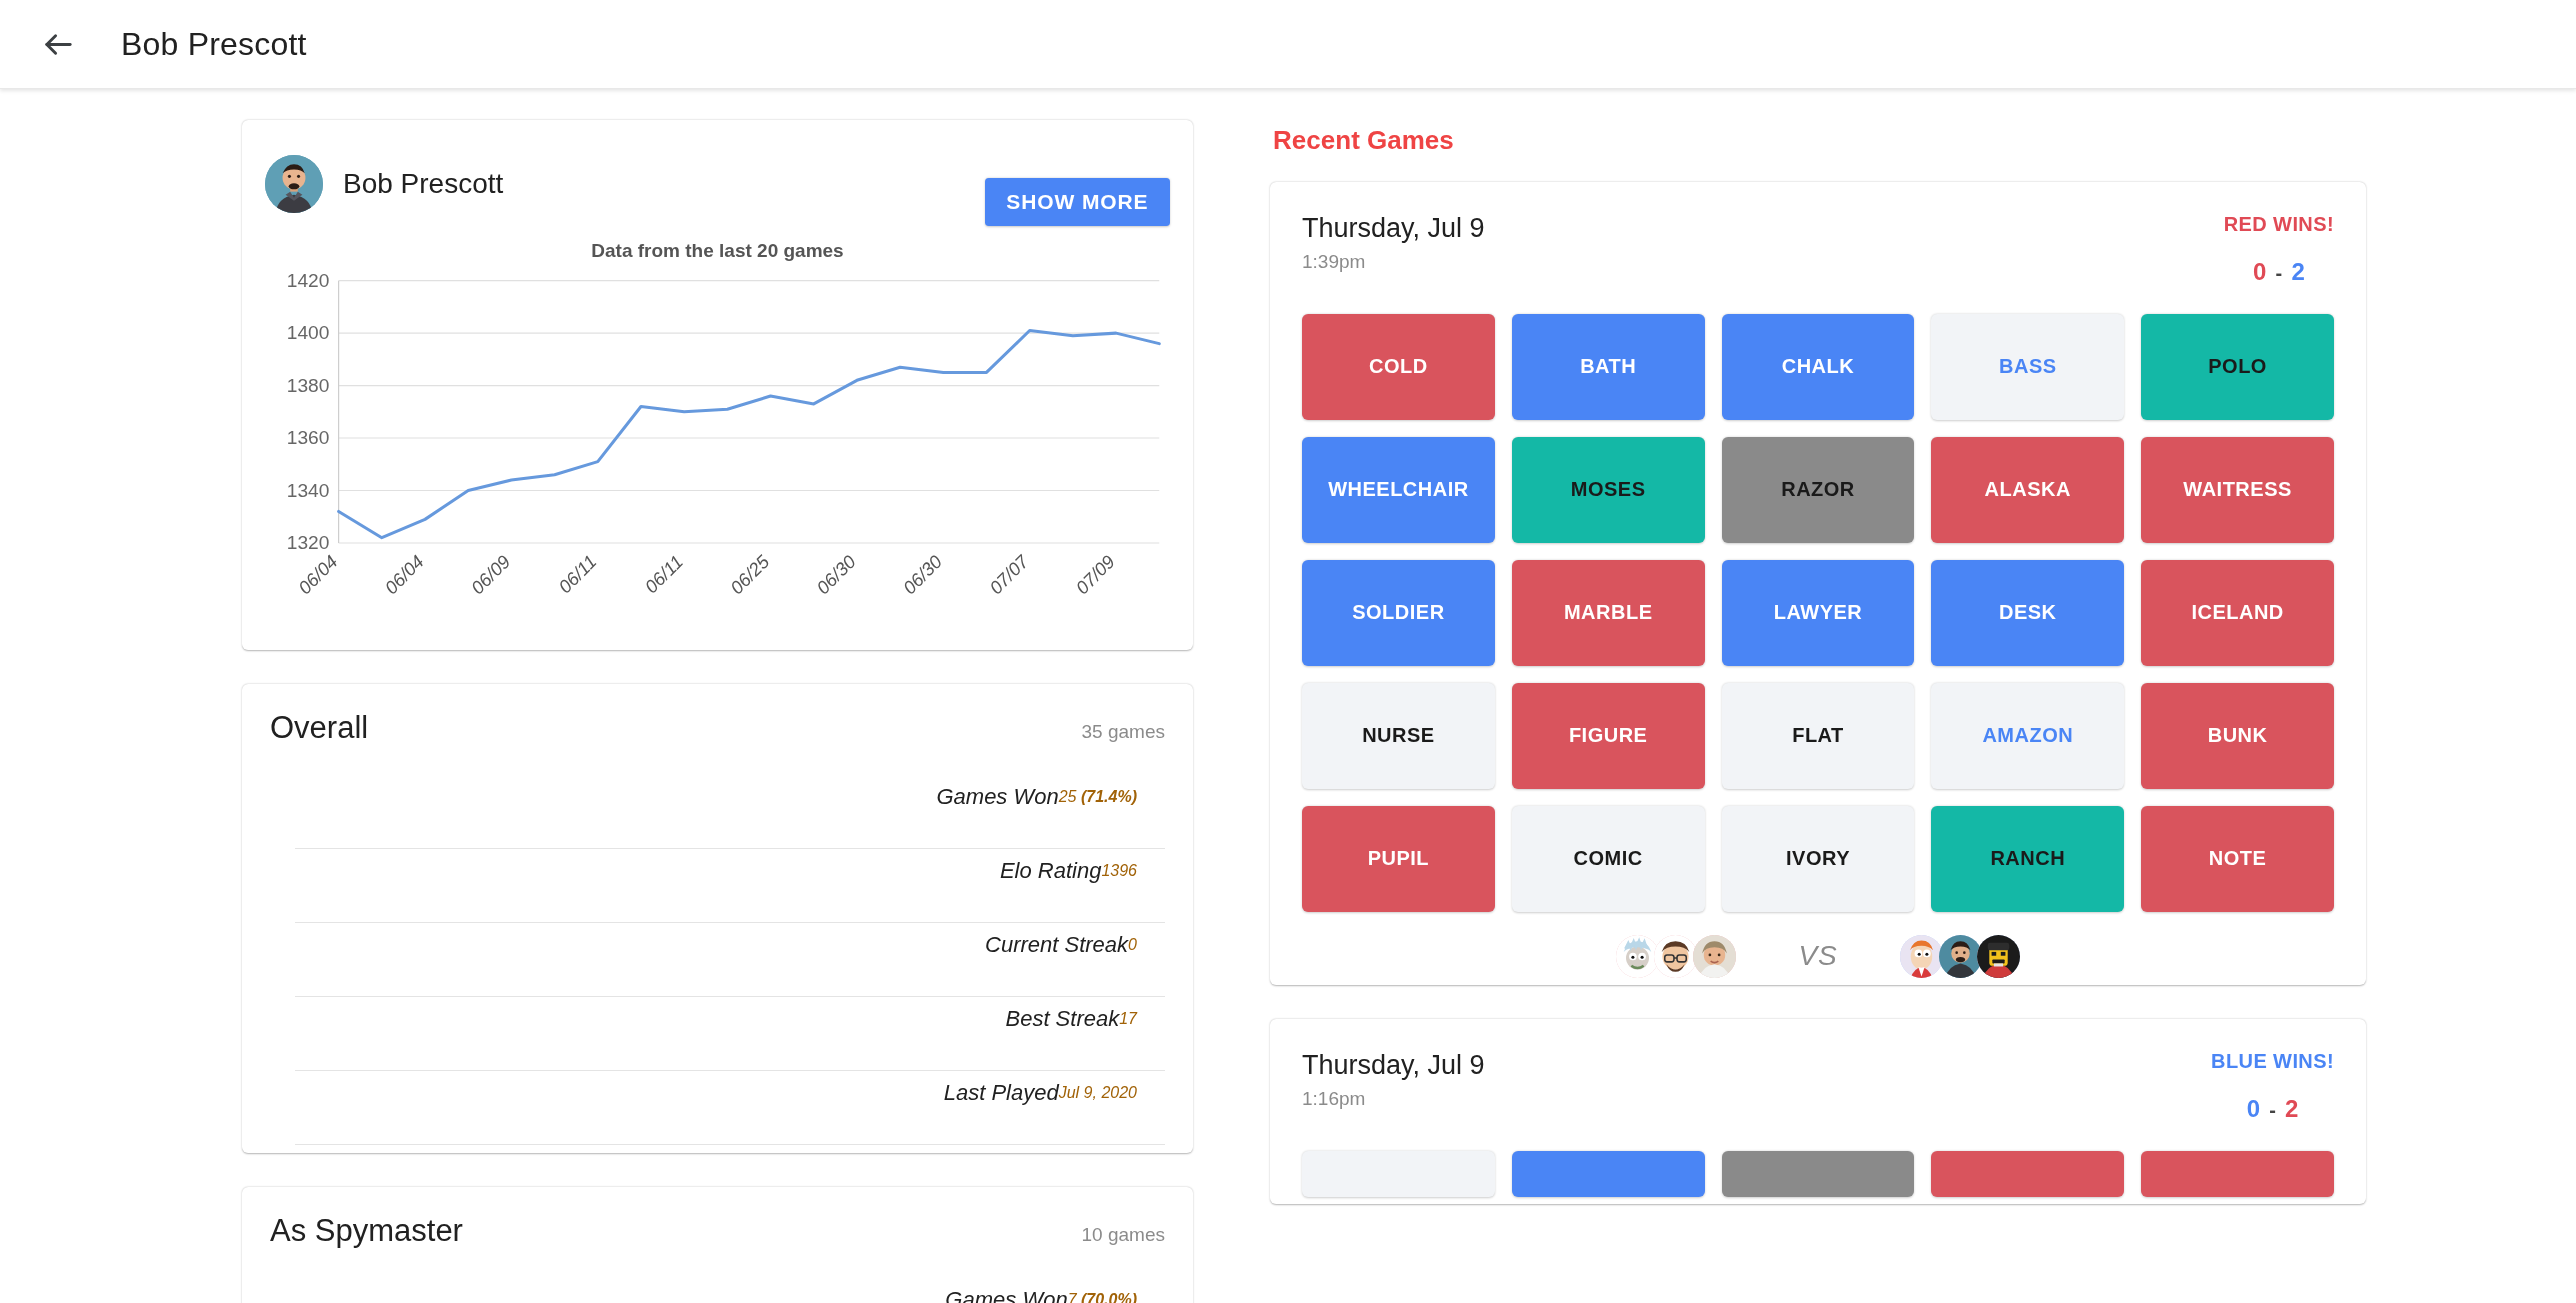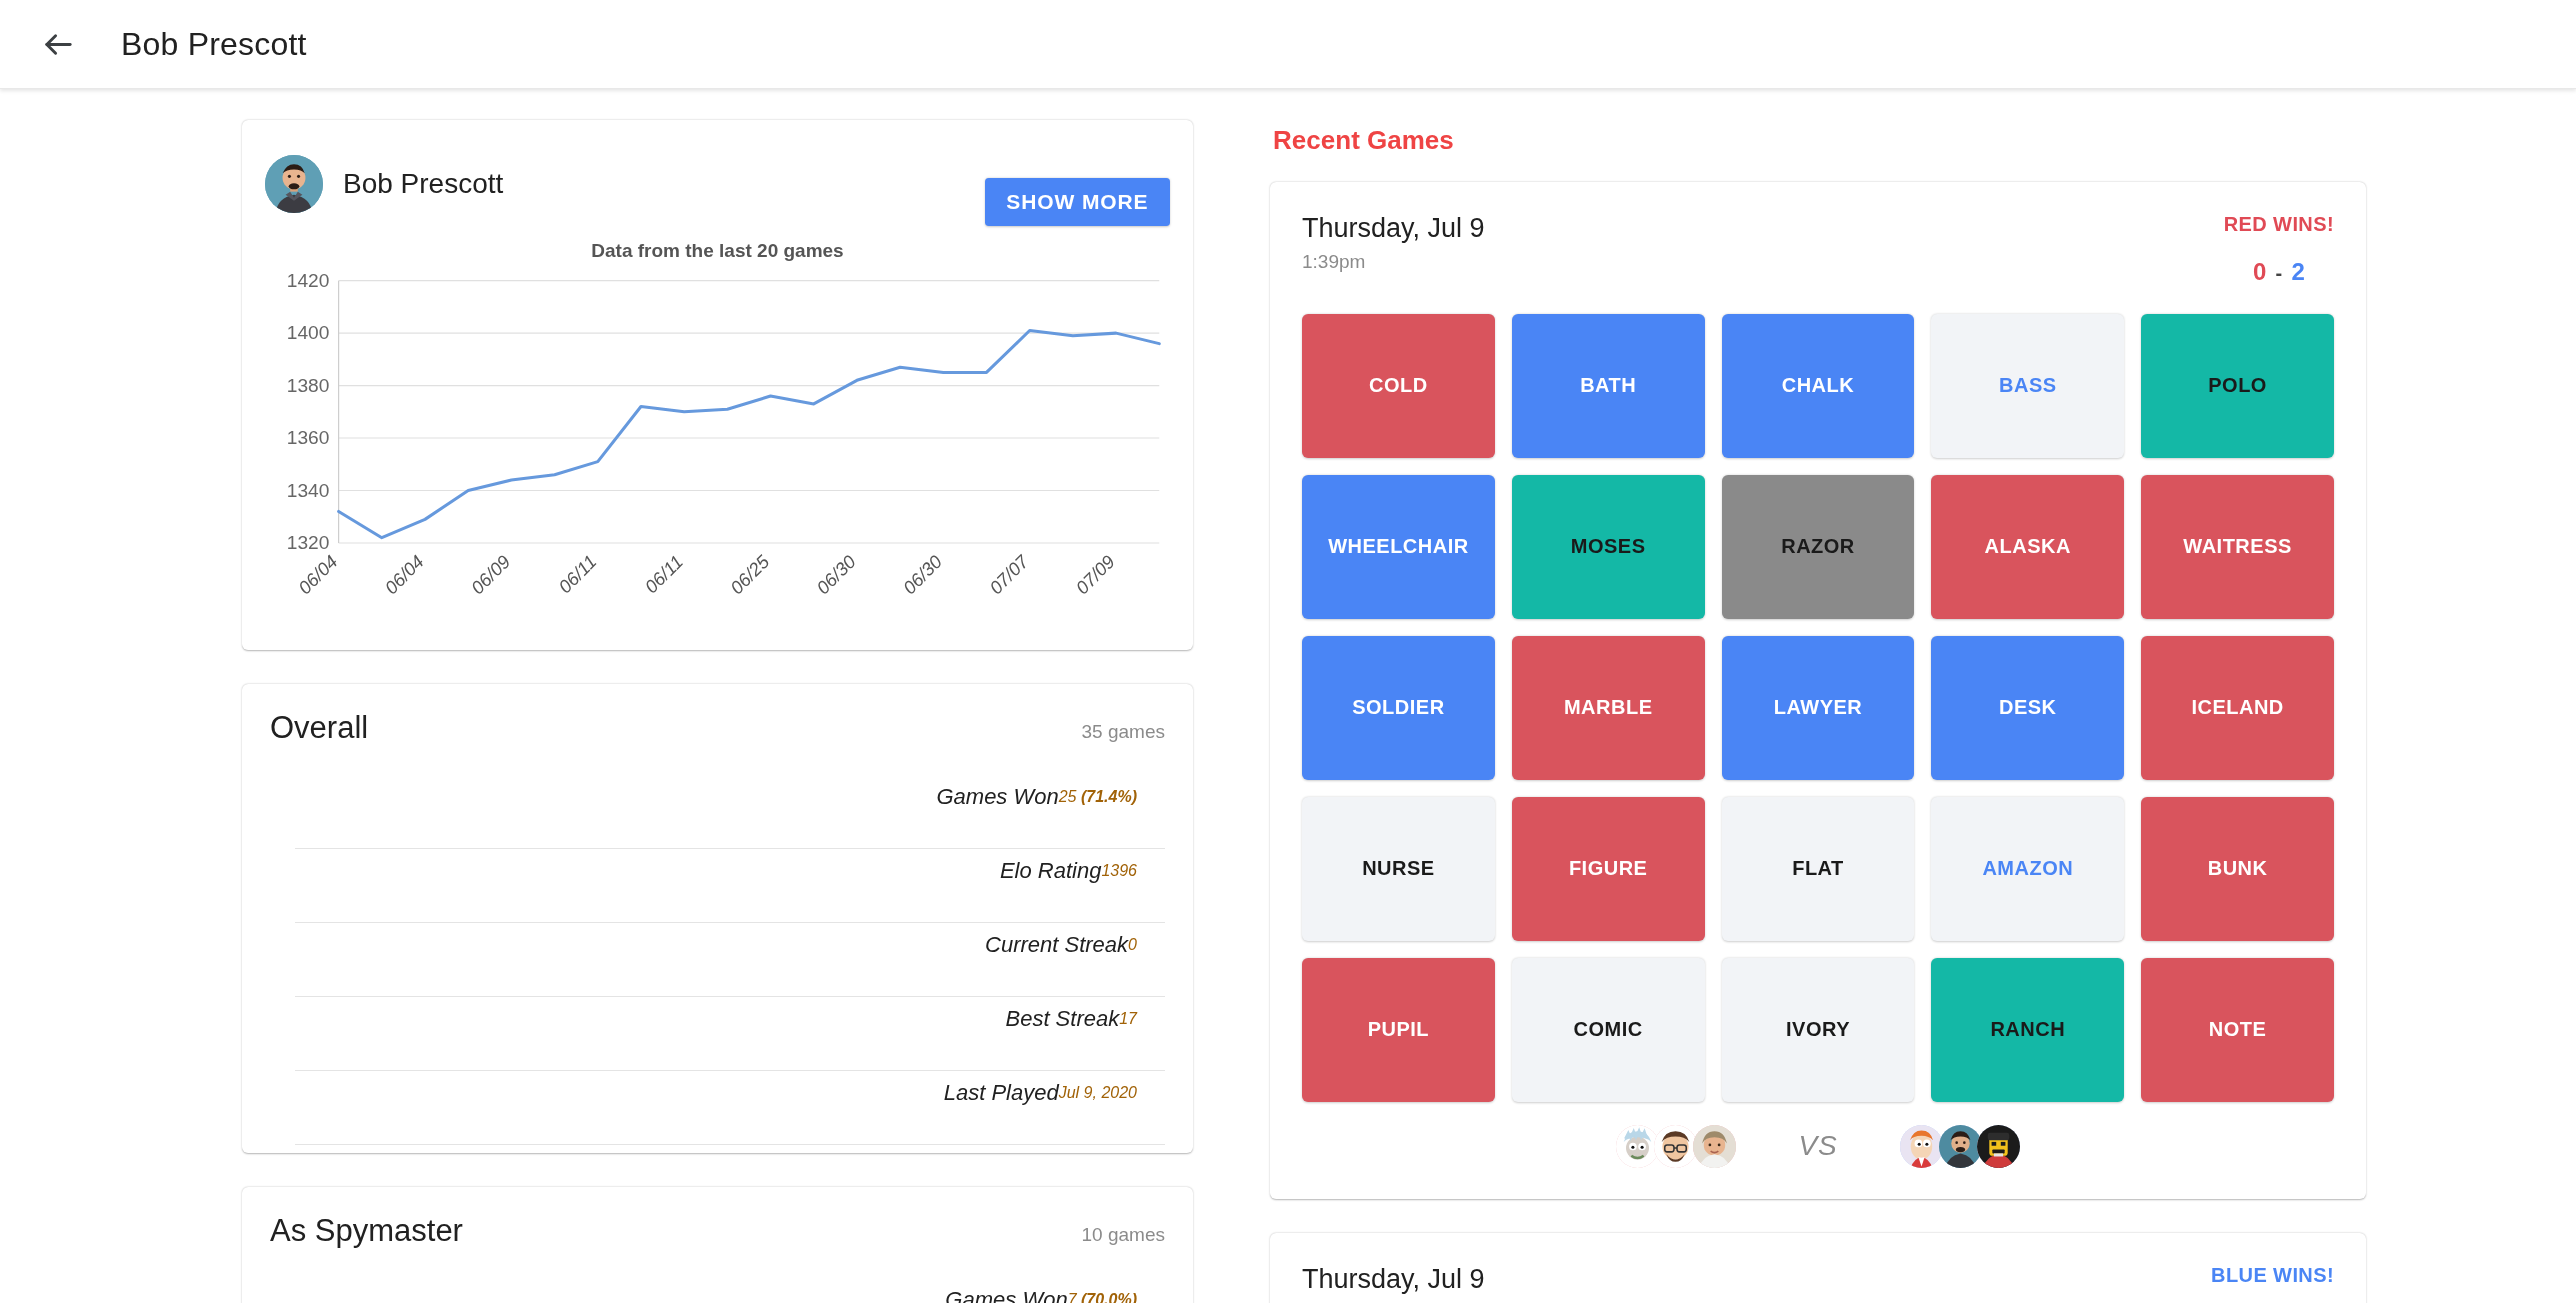--- a/index.html
+++ b/index.html
@@ -112,41 +112,41 @@
   .stat-row:last-child { border-bottom: 0.8px solid #e4e4e4; }
   .stat-label { font-size: 22px; color: #212121; font-weight: 400; }
   .stat-value { font-size: 16px; color: #a16207; font-weight: 400; margin-right: 28px; }
   .stat-value b { font-weight: 700; }
 
   
   .section-title {
     font-size: 26px; font-weight: 700; color: #ef4444;
     margin: 4.6px 0 26px 3.1px;
   }
-  .game-card { padding: 31px 32px 31px 32px; }
+  .game-card { padding: 31px 32px 7px 32px; }
   .game-head { display: flex; justify-content: space-between; align-items: flex-start; }
   .game-date { font-size: 27px; font-weight: 400; color: #212121; }
   .game-time { font-size: 19px; color: #8b8b8b; margin-top: 7.7px; }
   .game-result { text-align: right; }
   .result-text { font-size: 20px; font-weight: 700; letter-spacing: 0.4px; }
   .result-text.red  { color: #e04a55; }
   .result-text.blue { color: #4a85f5; }
   .score { margin-top: 22px; font-size: 24px; font-weight: 700; text-align: center; }
   .score .sep { color: #444; margin: 0 9.2px; font-size: 20px; }
   .sc-red  { color: #e04a55; }
   .sc-blue { color: #4a85f5; }
 
   .board {
     display: grid;
     grid-template-columns: repeat(5, 1fr);
     gap: 17px 17px;
     margin-top: 28px;
   }
   .tile {
-    height: 144px;
+    height: 106px;
     border-radius: 6.1px;
     display: flex; align-items: center; justify-content: center;
     font-size: 20px; font-weight: 700; letter-spacing: 0.5px;
     box-shadow: 0 0.8px 2.3px rgba(0,0,0,0.20);
     cursor: default;
     text-align: center;
     padding: 0 4.6px;
   }
   .tile.red     { background: #d9545d; color: #ffffff; }
   .tile.blue    { background: #4a85f5; color: #ffffff; }

